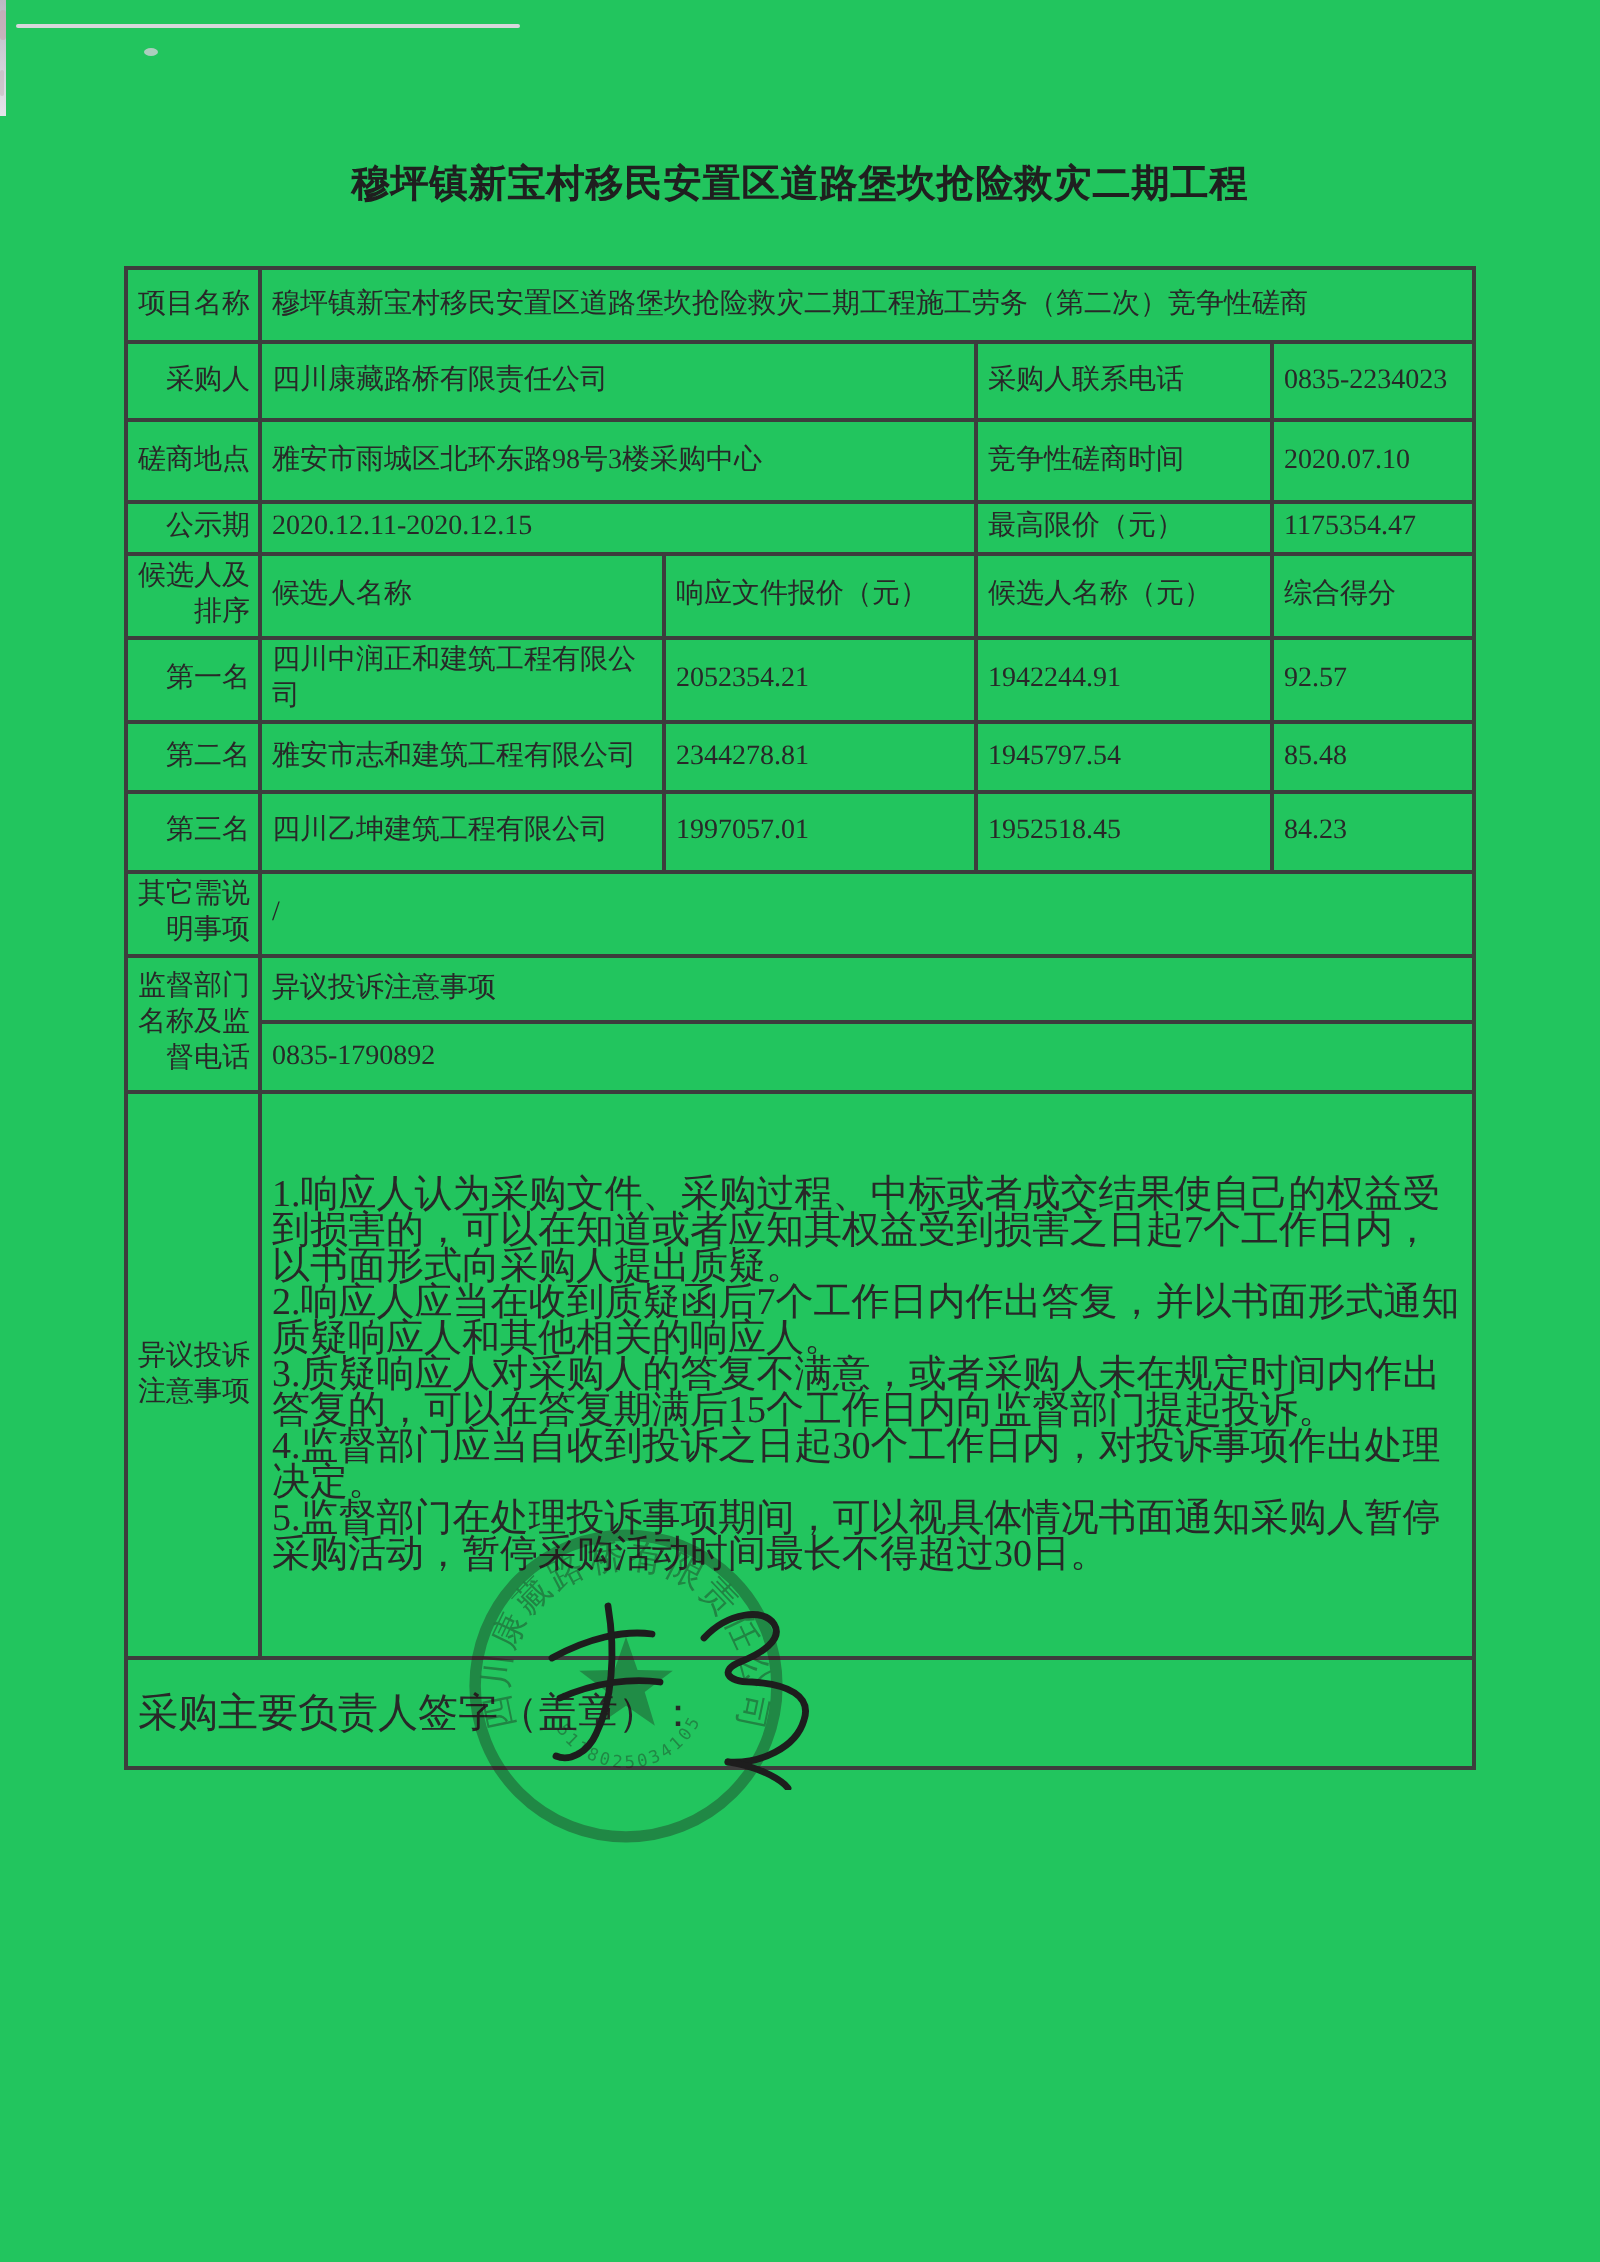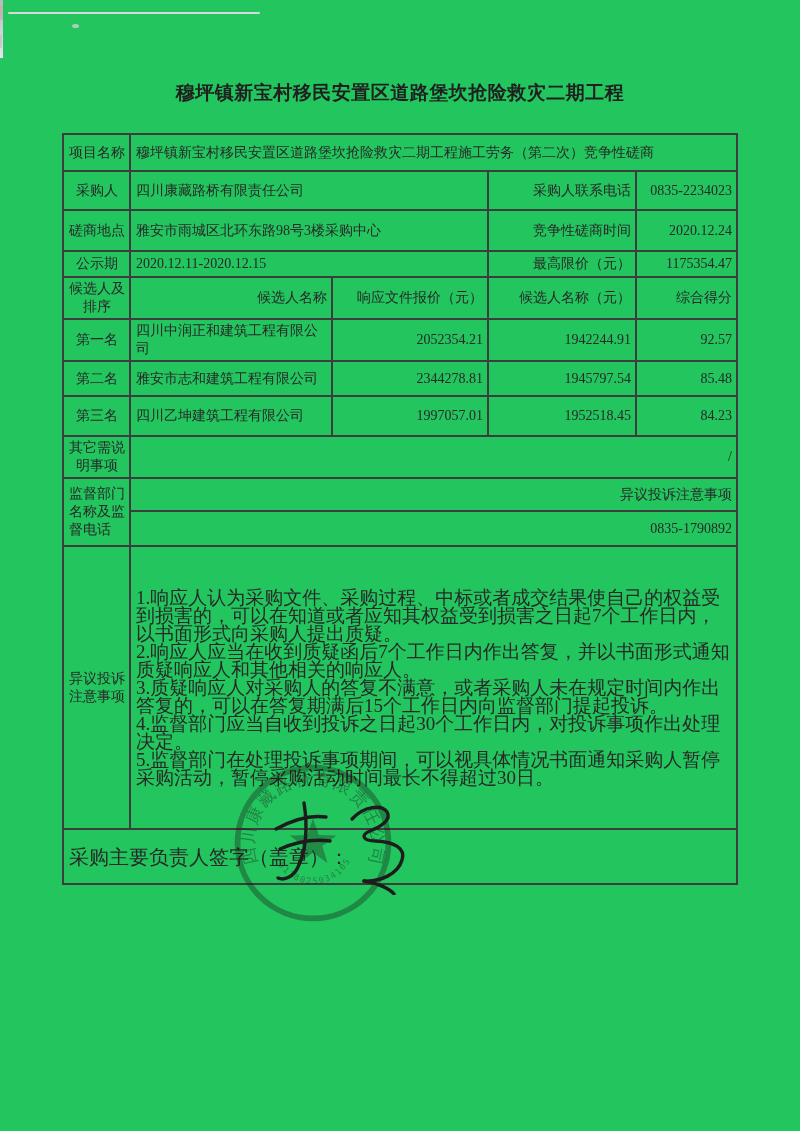--- a/index.html
+++ b/index.html
@@ -26,23 +26,23 @@
   table.main{
     position:absolute;left:62px;top:133px;width:676px;
     border-collapse:collapse;table-layout:fixed;
     font-size:14px;color:#282828;
   }
   table.main td{
     border:2px solid #3d3d3d;vertical-align:middle;
     padding:2px 4px 2px 5px;line-height:18px;
     overflow:hidden;
   }
-  td.lbl{text-align:center;}
-  td.lbl-c{text-align:left;padding:2px 2px;}
-  td.ctr{text-align:right;}
+  td.lbl{text-align:right;}
+  td.lbl-c{text-align:right;padding:2px 2px;}
+  td.ctr{text-align:left;}
   td.notice-cell{white-space:pre-wrap;line-height:23px;padding:6px 8px 6px 10px;font-size:19px;}
   td.sig-cell{padding-left:7px;font-size:20px;}
 
   
   .seal{position:absolute;left:231px;top:760px;width:164px;height:166px;opacity:.55;mix-blend-mode:multiply;z-index:5;pointer-events:none;}
   .signature{position:absolute;left:266px;top:797px;width:172px;height:98px;z-index:6;pointer-events:none;}
 </style>
 </head>
 <body>
 
@@ -74,21 +74,21 @@
       <tr style="height:39px">
         <td class="lbl">采购人</td>
         <td colspan="2">四川康藏路桥有限责任公司</td>
         <td class="ctr">采购人联系电话</td>
         <td class="ctr">0835-2234023</td>
       </tr>
       <tr style="height:41px">
         <td class="lbl">磋商地点</td>
         <td colspan="2">雅安市雨城区北环东路98号3楼采购中心</td>
         <td class="ctr">竞争性磋商时间</td>
-        <td class="ctr">2020.12.24</td>
+        <td class="ctr">2020.07.10</td>
       </tr>
       <tr style="height:26px">
         <td class="lbl">公示期</td>
         <td colspan="2">2020.12.11-2020.12.15</td>
         <td class="ctr">最高限价（元）</td>
         <td class="ctr">1175354.47</td>
       </tr>
       <tr style="height:34px">
         <td class="lbl">候选人及排序</td>
         <td class="ctr">候选人名称</td>

